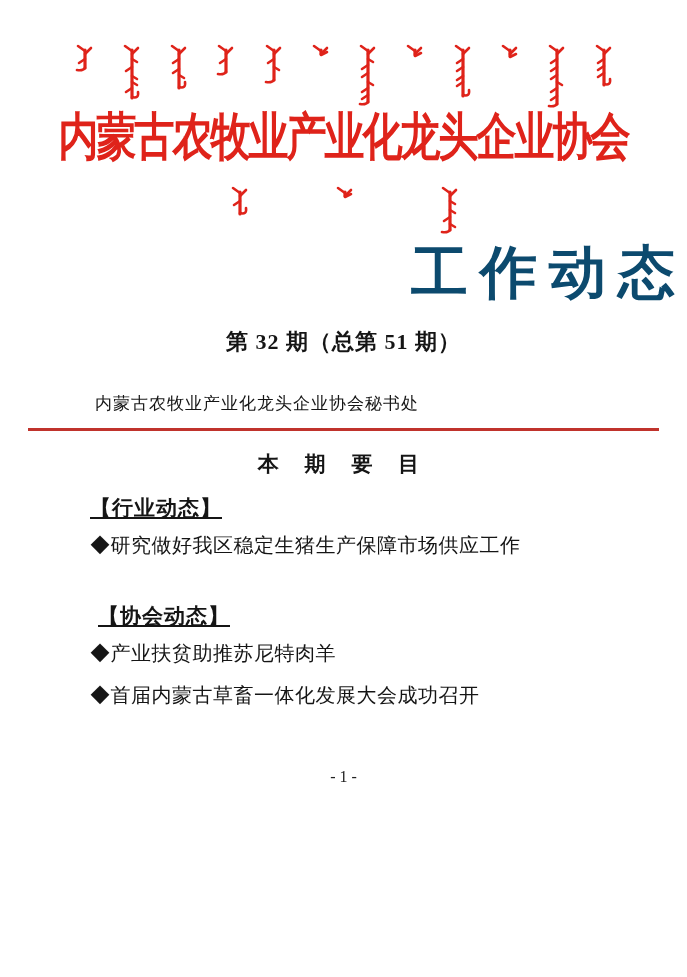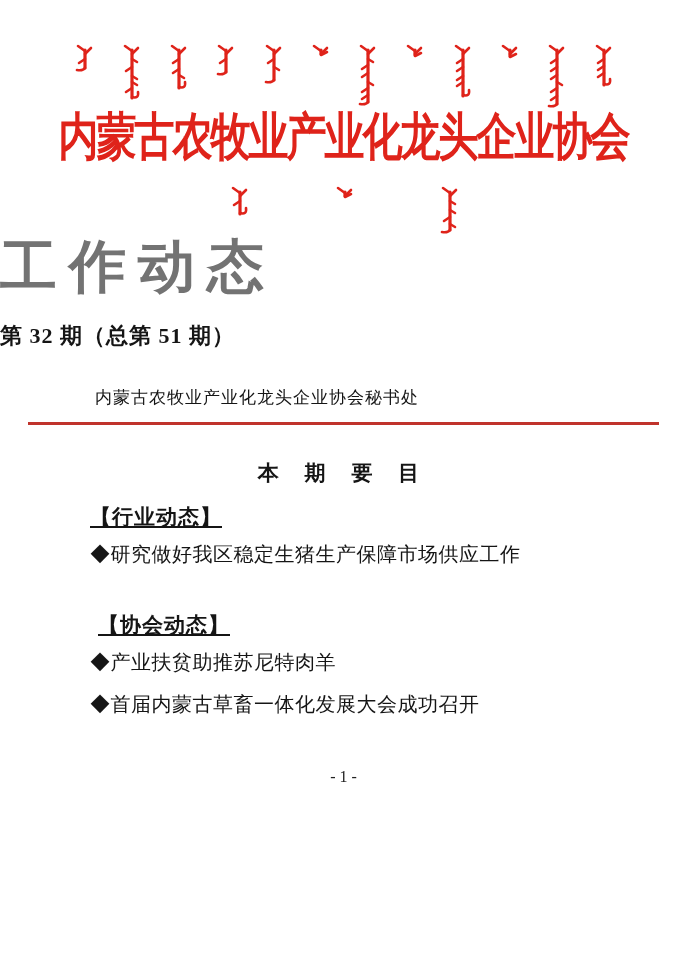--- a/index.html
+++ b/index.html
@@ -43,51 +43,52 @@
     font-weight: bold;
     letter-spacing: -2px;
     line-height: 1.15;
     color: #df231a;
     transform: scaleY(1.28);
     transform-origin: 50% 50%;
     white-space: nowrap;
     font-family: "Liberation Serif", "DejaVu Serif", serif;
   }
   .bulletin-title {
-    margin: 2px 0 0;
-    text-align: left;
+    margin: 8px 0 0;
+    text-align: right;
     font-size: 57px;
     font-weight: 900;
     letter-spacing: 12px;
     line-height: 1;
-    color: #737373;
+    color: #0c4a6e;
     font-family: "Liberation Serif", "DejaVu Serif", serif;
   }
   .issue-line {
     margin-top: 26px;
+    text-align: center;
     font-size: 22px;
     font-weight: bold;
     letter-spacing: 1px;
   }
   .pub-line {
     display: flex;
     justify-content: space-between;
     margin: 35px 88px 0 95px;
     font-size: 17px;
     letter-spacing: 1px;
   }
   .red-rule {
     border: none;
     border-top: 3px solid #c0332c;
     margin: 13px 28px 0 28px;
   }
 
   
   .toc-heading {
-    margin-top: 34px;
+    margin-top: 19px;
     text-align: center;
     font-size: 21px;
     font-weight: bold;
     letter-spacing: 10px;
     font-family: "Liberation Sans", "DejaVu Sans", sans-serif;
   }
   .toc {
     margin-left: 90px;
     width: 530px;
   }

